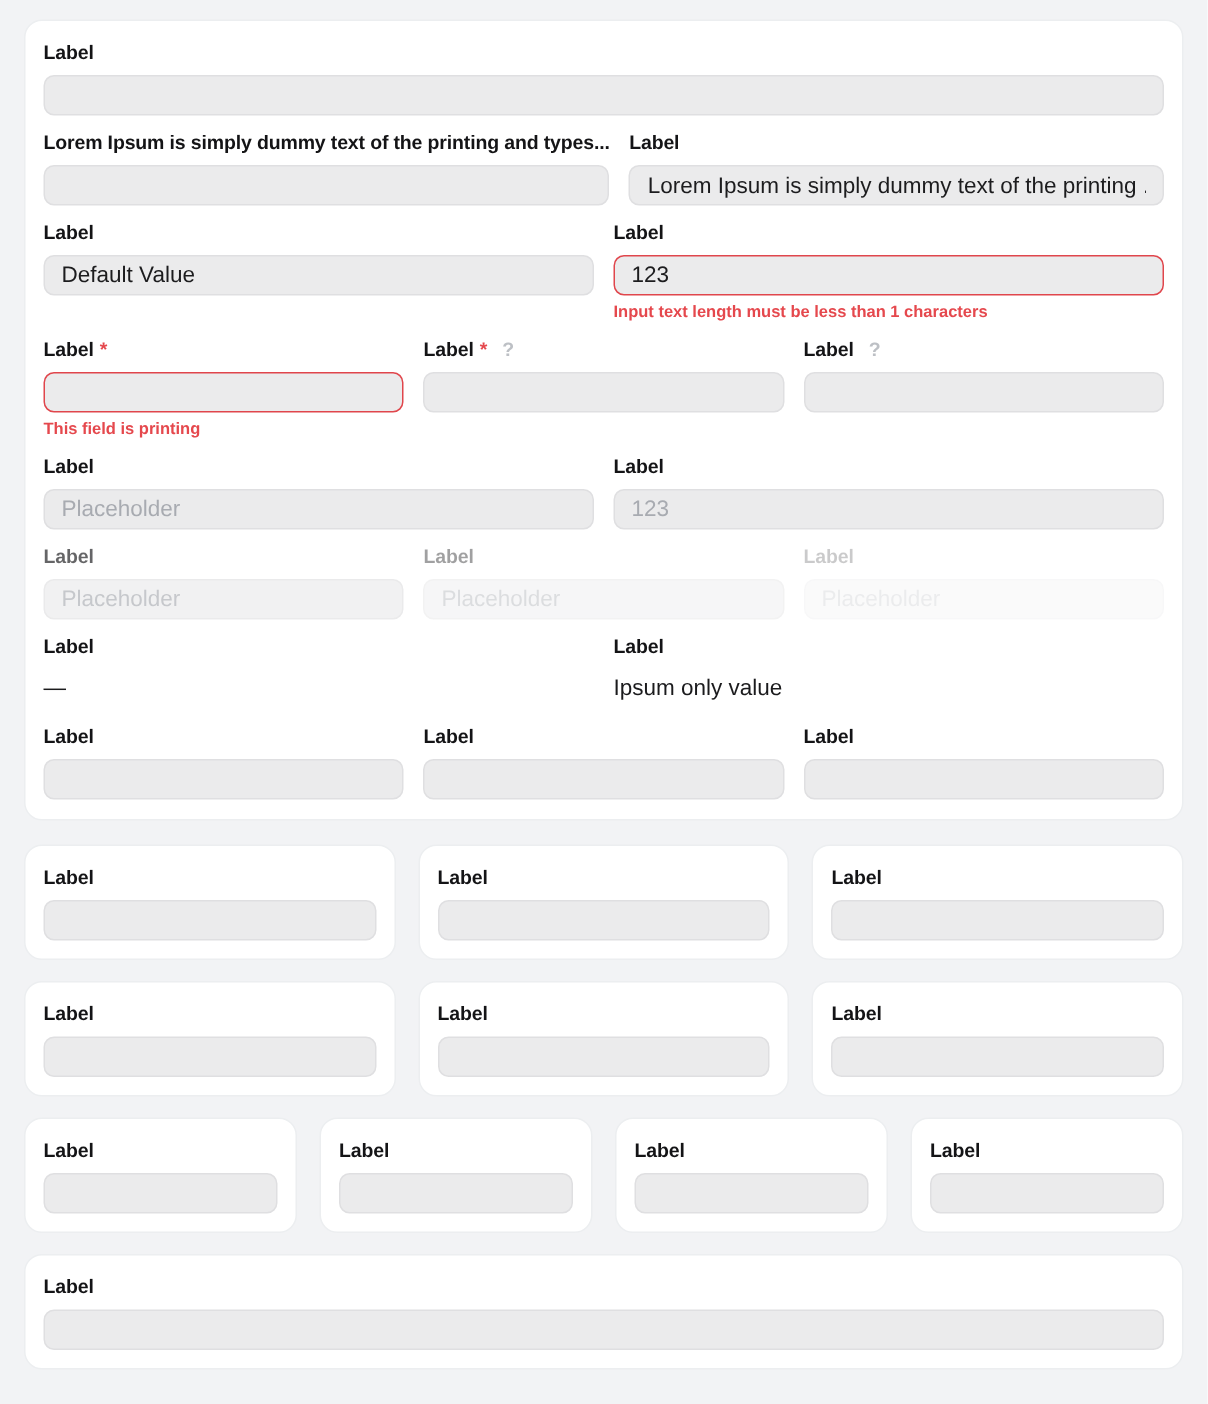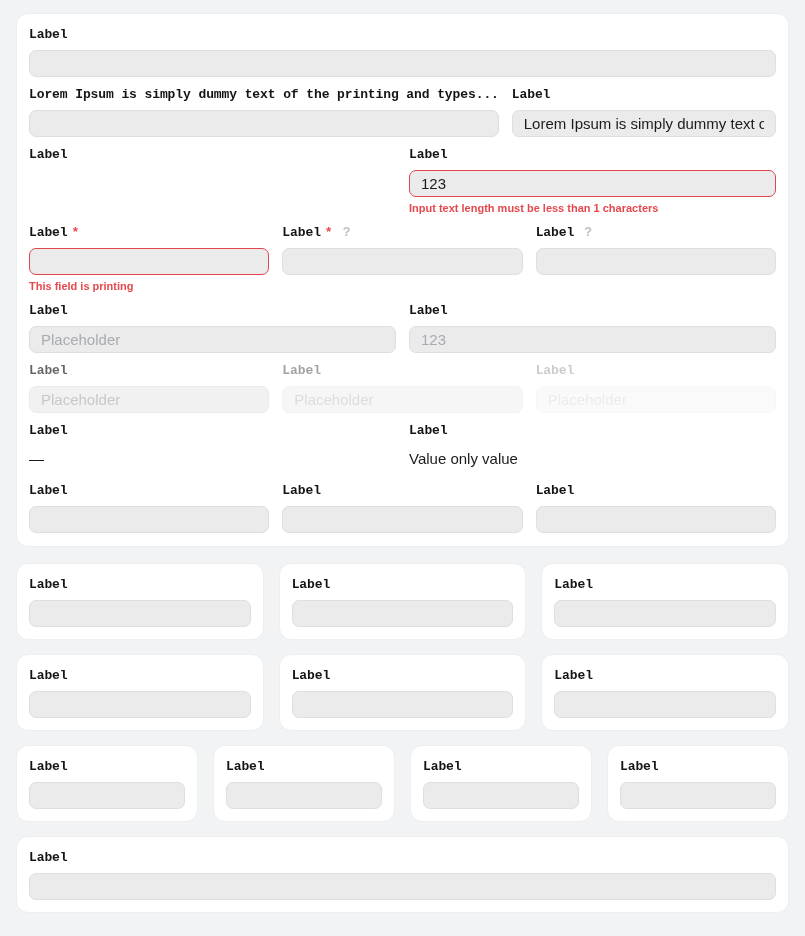--- a/index.html
+++ b/index.html
@@ -18,21 +18,21 @@
     margin-bottom: 14px;
   }
   .card.main { padding-bottom: 13px; margin-bottom: 16px; }
 
   .row { display: grid; column-gap: 13px; align-items: start; margin-bottom: 10px; }
   .row:last-child { margin-bottom: 0; }
   .cols-1 { grid-template-columns: 1fr; }
   .cols-2 { grid-template-columns: 1fr 1fr; }
   .cols-3 { grid-template-columns: 1fr 1fr 1fr; }
 
-  .label-row { display: flex; align-items: flex-start; margin-bottom: 7px; min-height: 16px; font-family: Liberation Mono, monospace; }
+  .label-row { display: flex; align-items: flex-start; margin-bottom: 7px; min-height: 16px; }
   .label {
     font-size: 13px; font-weight: 700; color: #141416;
     letter-spacing: -0.1px; line-height: 16px;
     white-space: nowrap; overflow: hidden; text-overflow: ellipsis;
   }
   .req { color: #e5484d; font-size: 13px; font-weight: 700; margin-left: 4px; line-height: 16px; }
   .help { color: #bdc0c5; font-size: 13px; font-weight: 600; margin-left: 10px; line-height: 16px; cursor: default; }
 
   .tb {
     width: 100%; height: 27px;
@@ -90,20 +90,21 @@
       </div>
       <input class="tb" type="text" value="Lorem Ipsum is simply dummy text of the printing ..." style="">
     </div>
   </div>
 
   <div class="row cols-2">
     <div class="field">
       <div class="label-row">
         <span class="label">Label</span>
       </div>
+      <input class="tb" type="text" value="Default Value" style="">
     </div>
     <div class="field">
       <div class="label-row">
         <span class="label">Label</span>
       </div>
       <input class="tb err" type="text" value="123" style="">
       <div class="error-msg">Input text length must be less than 1 characters</div>
     </div>
   </div>
 
@@ -173,21 +174,21 @@
     <div class="field">
       <div class="label-row">
         <span class="label">Label</span>
       </div>
       <div class="ro-value">—</div>
     </div>
     <div class="field">
       <div class="label-row">
         <span class="label">Label</span>
       </div>
-      <div class="ro-value">Value only value</div>
+      <div class="ro-value">Ipsum only value</div>
     </div>
   </div>
 
   <div class="row cols-3">
     <div class="field">
       <div class="label-row">
         <span class="label">Label</span>
       </div>
       <input class="tb" type="text" style="">
     </div>

